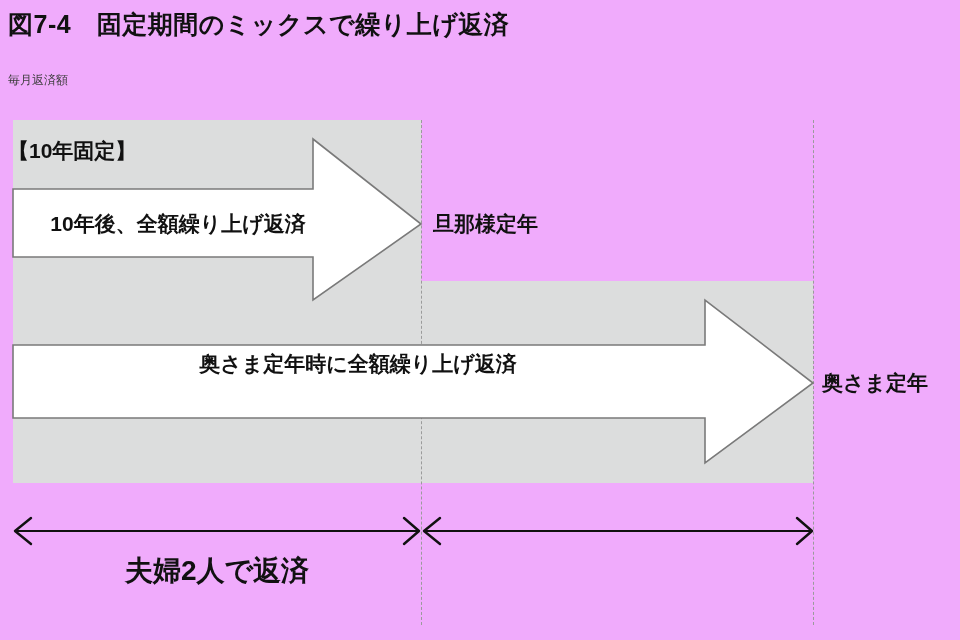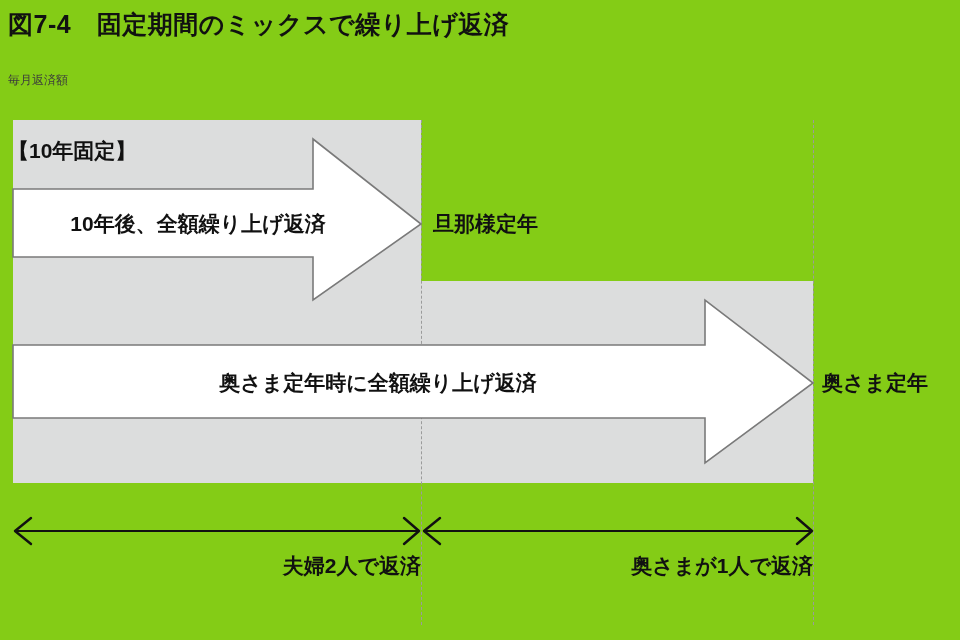--- a/index.html
+++ b/index.html
@@ -8,21 +8,21 @@
     background: #ffffff;
   }
   body {
     font-family: "Liberation Sans", "DejaVu Sans", sans-serif;
     color: #111111;
   }
   #figure-root {
     position: relative;
     width: 960px;
     height: 640px;
-    background: #84cc16;
+    background: #f0abfc;
     overflow: hidden;
   }
 
   
   .fig-title {
     position: absolute;
     left: 8px;
     top: 8px;
     font-size: 25px;
     font-weight: bold;
@@ -85,30 +85,29 @@
   #tag-10y { left: 8px; top: 137px; }
   #tag-30y { left: 16px; top: 300px; }
 
   .arrow-text {
     position: absolute;
     font-size: 21px;
     font-weight: bold;
     color: #111111;
     white-space: pre;
     text-align: center;
-    padding-left: 20px;
   }
   #arrowtext-10y {
     left: 13px;
     top: 210px;
     width: 330px;
   }
   #arrowtext-30y {
     left: 13px;
-    top: 369px;
+    top: 350px;
     width: 690px;
   }
 
   .milestone-label {
     position: absolute;
     font-size: 21px;
     font-weight: bold;
     color: #111111;
     white-space: pre;
   }
@@ -130,25 +129,25 @@
   .measure-head {
     fill: none;
     stroke: #111111;
     stroke-width: 2.4;
     stroke-linecap: round;
     stroke-linejoin: round;
   }
 
   .measure-label {
     position: absolute;
-    font-size: 21px;
+    font-size: 28px;
     font-weight: bold;
     color: #111111;
     white-space: pre;
-    text-align: right;
+    text-align: center;
   }
   #measure-label-couple { left: 13px;  top: 552px; width: 408px; }
   #measure-label-wife   { left: 421px; top: 552px; width: 392px; }
 </style>
 </head>
 <body>
 
 <div id="figure-root">
 
   <div class="fig-title">図7-4　固定期間のミックスで繰り上げ返済</div>
@@ -182,15 +181,14 @@
     <line class="measure-line" x1="16" y1="531" x2="418" y2="531"></line>
     <polyline class="measure-head" points="31,518 15,531 31,544"></polyline>
     <polyline class="measure-head" points="404,518 419,531 404,544"></polyline>
 
     <line class="measure-line" x1="425" y1="531" x2="811" y2="531"></line>
     <polyline class="measure-head" points="440,518 424,531 440,544"></polyline>
     <polyline class="measure-head" points="797,518 812,531 797,544"></polyline>
   </svg>
 
   <div class="measure-label" id="measure-label-couple">夫婦2人で返済</div>
-  <div class="measure-label" id="measure-label-wife">奥さまが1人で返済</div>
 
 </div>
 
 </body></html>

